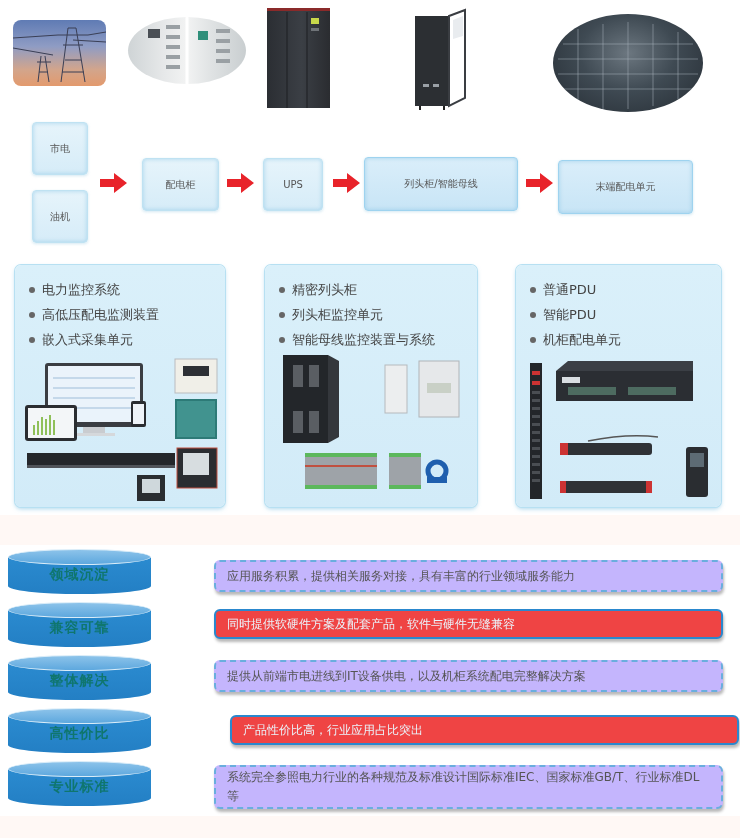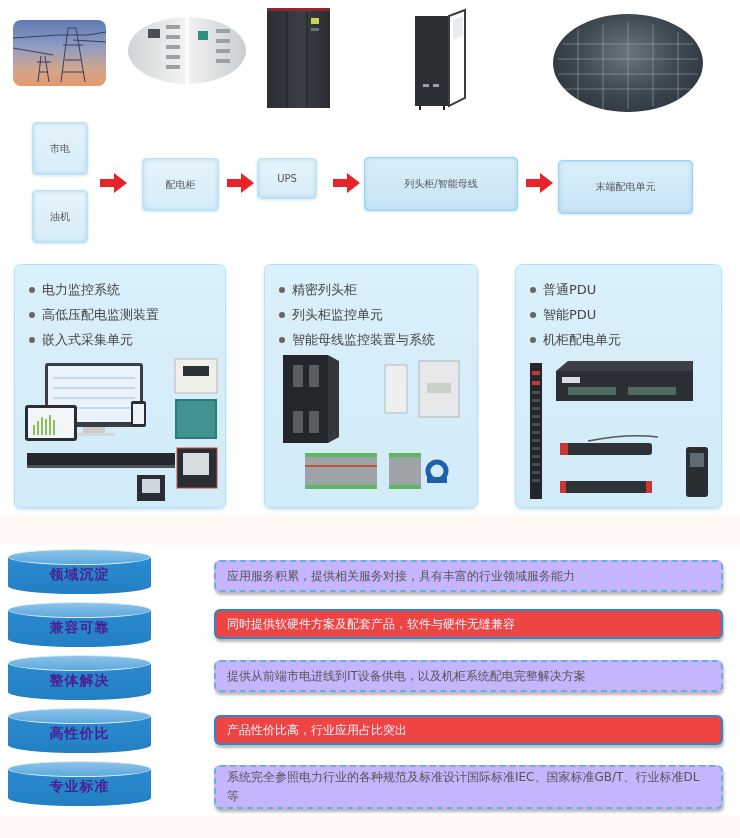--- a/index.html
+++ b/index.html
@@ -22,21 +22,21 @@
 
   
   .flow-box { position: absolute; display: flex; align-items: center; justify-content: center;
     background: linear-gradient(180deg, #e6f4fb 0%, #d6ecf8 100%);
     border: 1px solid #bfe2f2; border-radius: 4px;
     box-shadow: 0 0 4px rgba(120,190,225,0.55) inset, 0 1px 3px rgba(150,200,225,0.4);
     font-size: 10px; color: #555; }
   .fb-shidian { left: 32px; top: 122px; width: 56px; height: 53px; }
   .fb-youji { left: 32px; top: 190px; width: 56px; height: 53px; }
   .fb-pdg { left: 142px; top: 158px; width: 77px; height: 53px; }
-  .fb-ups { left: 257px; top: 158px; width: 60px; height: 41px; text-align: right; }
+  .fb-ups { left: 263px; top: 158px; width: 60px; height: 53px; text-align: right; }
   .fb-lt { left: 364px; top: 157px; width: 154px; height: 54px; background: linear-gradient(180deg,#daeefa 0%,#c8e5f6 100%); border-color:#9ed3ef; }
   .fb-end { left: 558px; top: 160px; width: 135px; height: 54px; background: linear-gradient(180deg,#daeefa 0%,#c8e5f6 100%); border-color:#9ed3ef; }
 
   .arrow { position: absolute; width: 28px; height: 20px; }
   .arrow::after { content:""; position:absolute; left: 4px; top: 30px; width: 20px; height: 2px; background: rgba(0,0,0,0.08); border-radius: 2px; }
   .ar1 { left: 100px; top: 173px; }
   .ar2 { left: 227px; top: 173px; }
   .ar3 { left: 333px; top: 173px; }
   .ar4 { left: 526px; top: 173px; }
 
@@ -58,36 +58,36 @@
   .bottom-strip { position: absolute; left: 0; top: 816px; width: 740px; height: 22px; background: #fff8f5; }
 
   
   .cyl { position: absolute; left: 8px; width: 143px; height: 47px; }
   .cyl .body { position: absolute; left: 0; top: 8px; width: 143px; height: 37px;
     background: linear-gradient(180deg, #2b8bd0 0%, #237fc4 100%);
     border-radius: 0 0 72px 72px / 0 0 8px 8px; }
   .cyl .top { position: absolute; left: 0; top: 0; width: 143px; height: 16px; border-radius: 50%;
     background: linear-gradient(180deg, #8cc3ea 0%, #5ea8de 100%); border: 1px solid #d9ecf8; }
   .cyl .label { position: absolute; left: 0; top: 17px; width: 143px; text-align: center;
-    color: #4c1d95; font-weight: bold; font-size: 14px; letter-spacing: 1px; }
+    color: #0f766e; font-weight: bold; font-size: 14px; letter-spacing: 1px; }
   .cyl-1 { top: 549px; }
   .cyl-2 { top: 602px; }
   .cyl-3 { top: 655px; padding-left: 35px; }
   .cyl-4 { top: 708px; }
   .cyl-5 { top: 761px; }
 
   .desc { position: absolute; left: 214px; width: 509px; font-size: 12px; border-radius: 6px;
     display: flex; align-items: center; padding: 0 11px; line-height: 19px;
     box-shadow: 1px 3px 3px rgba(0,0,0,0.28); }
   .desc.dashed { background: #c4b5fd; border: 2px dashed #6aaede; color: #555; }
   .desc.solid { background: #ef4444; color: #eaf4fb; border: 2px solid #2a88ce; }
   .d1 { top: 560px; height: 32px; }
   .d2 { top: 609px; height: 30px; }
   .d3 { top: 660px; height: 32px; }
-  .d4 { top: 715px; height: 30px; }
+  .d4 { top: 715px; height: 30px; margin-left: 16px; }
   .d5 { top: 765px; height: 44px; }
 </style>
 </head>
 <body>
 
 <div class="img-row">
   <div class="pic pic-tower">
     <svg width="93" height="66" viewBox="0 0 93 66">
       <g stroke="#3a3f55" stroke-width="1" fill="none">
         <path d="M55 8 L48 62 M63 8 L72 62 M50 25 L70 25 M52 40 L68 40 M49 52 L71 52 M45 15 L75 15 M55 8 L63 8"></path>

